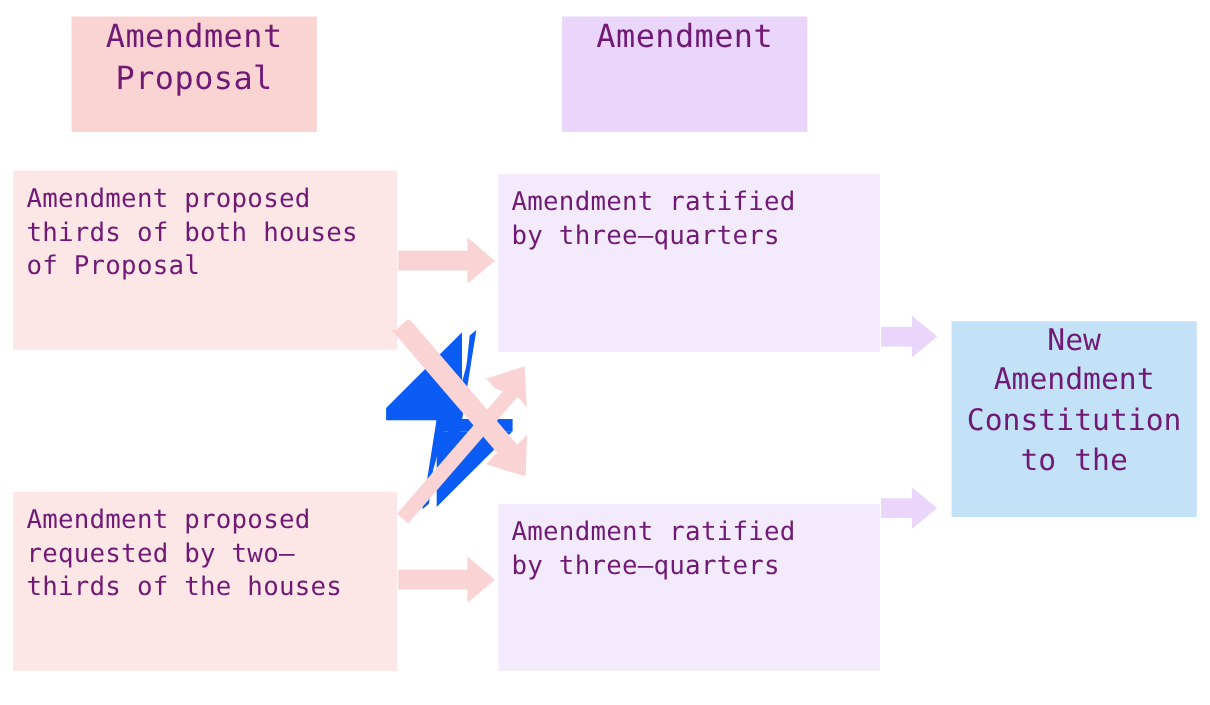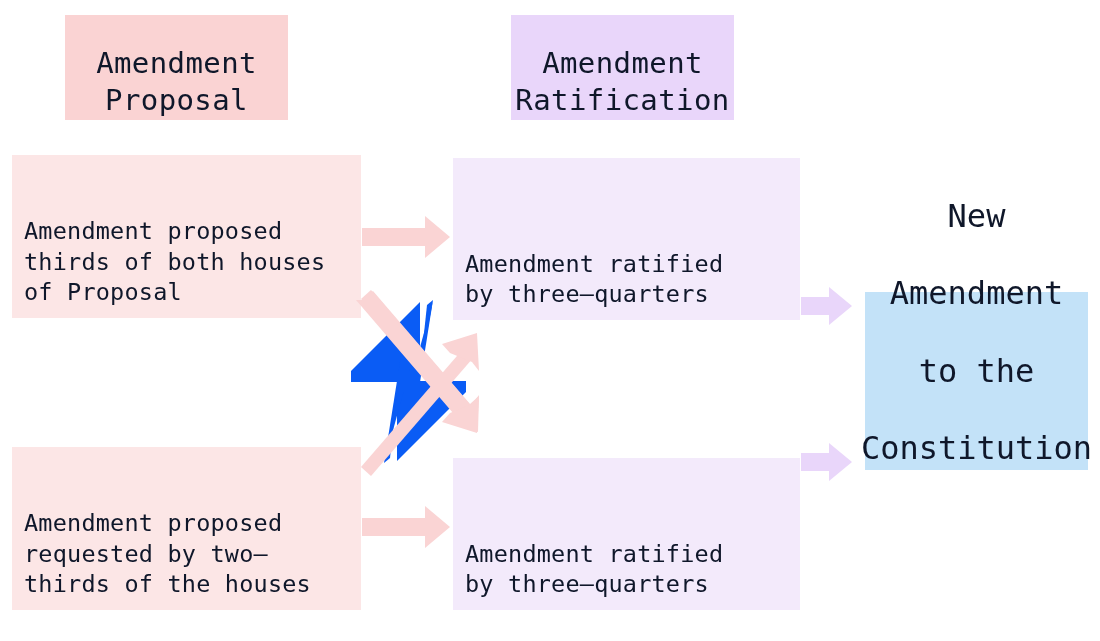--- a/index.html
+++ b/index.html
@@ -18,22 +18,22 @@
     background: #ffffff;
     overflow: hidden;
   }
 
   
   .box {
     position: absolute;
     box-sizing: border-box;
     display: flex;
     flex-direction: column;
-    justify-content: flex-end;
-    color: #0f172a;
+    justify-content: flex-start;
+    color: #701a75;
     line-height: 1.30;
     white-space: pre-wrap;
   }
 
   
   .header-box {
     text-align: center;
     align-items: center;
     font-size: 29px;
     letter-spacing: 0.4px;
@@ -93,23 +93,22 @@
 
   
   #box-new-amendment {
     left: 865px;
     top: 292px;
     width: 223px;
     height: 178px;
     background: #c3e2f8;
     align-items: center;
     text-align: center;
-    font-size: 32px;
+    font-size: 27px;
     line-height: 1.35;
-    gap: 34px;
   }
   .outcome-line { display: block; }
 
   
   #arrow-layer {
     position: absolute;
     left: 0;
     top: 0;
     width: 1100px;
     height: 641px;
@@ -121,21 +120,20 @@
 
 <div id="diagram-root" style="background: rgb(255, 255, 255);">
 
   <div class="box header-box" id="header-proposal" style="background: rgb(250, 211, 211);">
     <span class="header-line">Amendment</span>
     <span class="header-line">Proposal</span>
   </div>
 
   <div class="box header-box" id="header-ratification" style="background: rgb(233, 214, 250);">
     <span class="header-line">Amendment</span>
-    <span class="header-line">Ratification</span>
   </div>
 
   <div class="box content-box" id="box-proposal-congress" style="background: rgb(252, 230, 230);">
     <span class="content-line">Amendment proposed</span>
     <span class="content-line">thirds of both houses</span>
     <span class="content-line">of Proposal</span>
   </div>
 
   <div class="box content-box" id="box-proposal-convention" style="background: rgb(252, 230, 230);">
     <span class="content-line">Amendment proposed</span>
@@ -149,22 +147,22 @@
   </div>
 
   <div class="box content-box" id="box-ratify-conventions" style="background: rgb(243, 234, 251);">
     <span class="content-line">Amendment ratified</span>
     <span class="content-line">by three—quarters</span>
   </div>
 
   <div class="box" id="box-new-amendment" style="background: rgb(195, 226, 248);">
     <span class="outcome-line">New</span>
     <span class="outcome-line">Amendment</span>
+    <span class="outcome-line">Constitution</span>
     <span class="outcome-line">to the</span>
-    <span class="outcome-line">Constitution</span>
   </div>
 
   <svg id="arrow-layer" viewBox="0 0 1100 641">
 
     <g>
 
       <polygon points="350,313 201,313 199,313 197,313" fill="none"></polygon>
       <polygon points="352,313 352,313 352,313" fill="none"></polygon>
 
       <polygon points="352,371 352,371 352,371" fill="none"></polygon>

